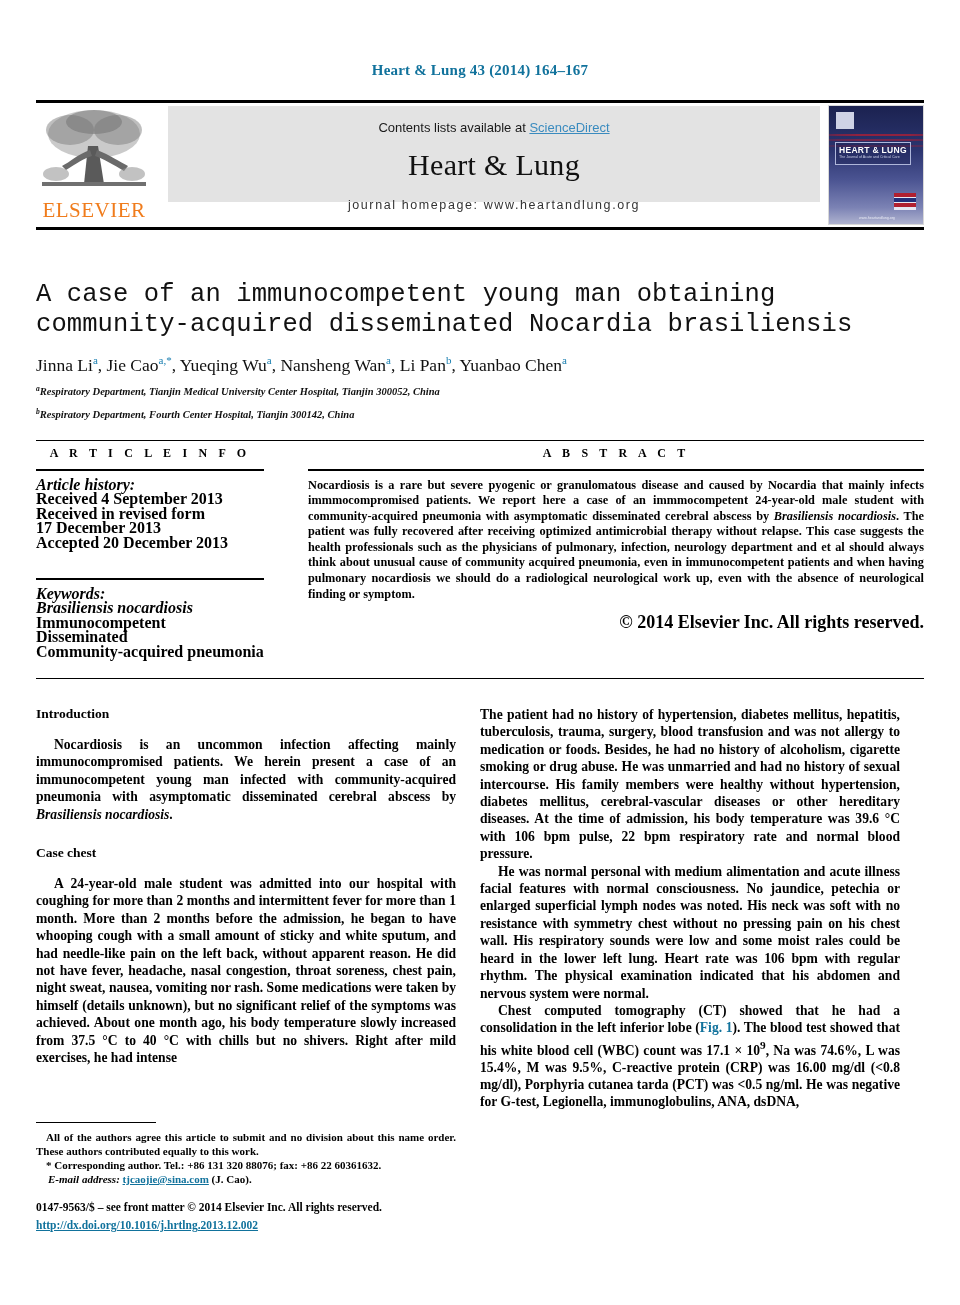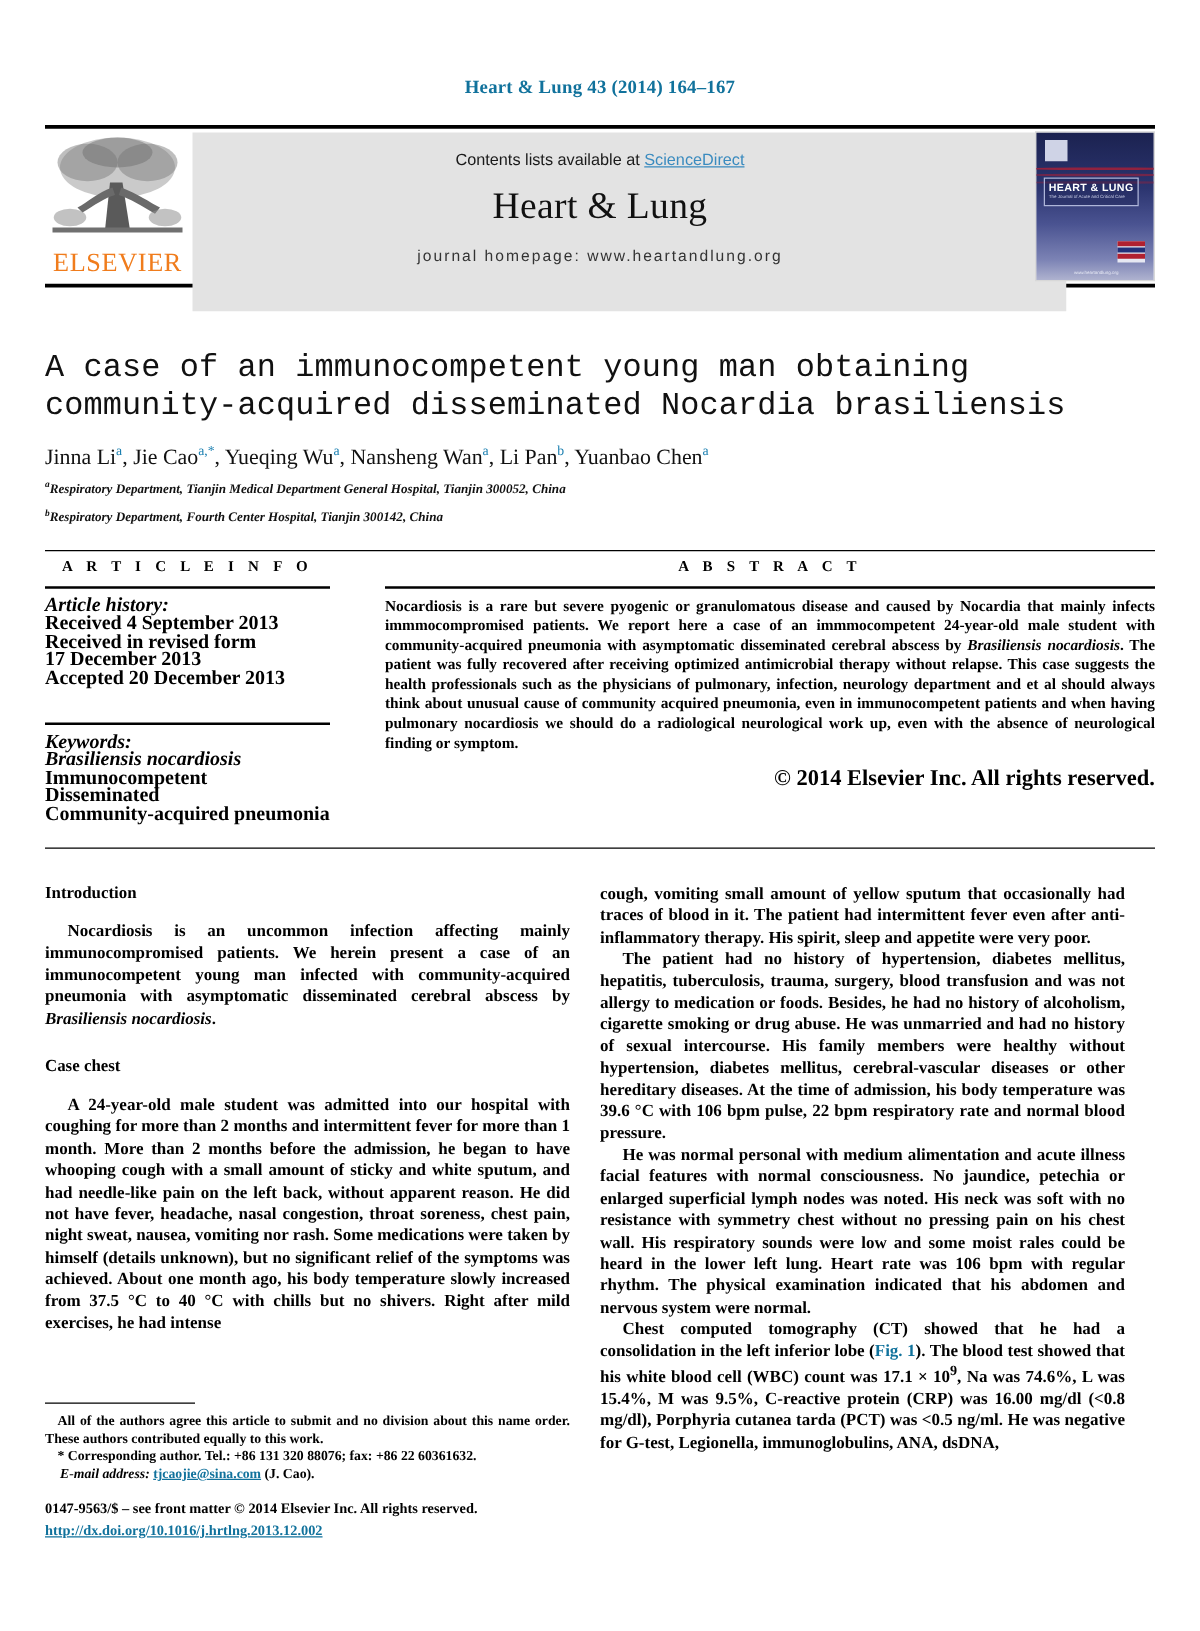--- a/index.html
+++ b/index.html
@@ -85,26 +85,25 @@
     width: 116px;
     text-align: center;
     font-family: "Liberation Serif", serif;
     font-size: 21px;
     letter-spacing: 0.5px;
     color: #f07c1c;
   }
 
   .grey-panel {
     position: absolute;
-    left: 118px;
+    left: 132px;
     top: 6px;
     width: 652px;
-    height: 143px;
+    height: 96px;
     background: #e3e3e3;
-    padding-left: 47px;
   }
   .contents-line {
     position: absolute;
     top: 14px;
     left: 0;
     width: 652px;
     text-align: center;
     font-family: "Liberation Sans", sans-serif;
     font-size: 13px;
     color: #1a1a1a;
@@ -467,21 +466,21 @@
           <div class="b"></div>
           <div class="r" style="margin-top:1px;"></div>
       </div>
       <div class="cover-url">www.heartandlung.org</div>
     </div>
   </div>
 
   <div class="title-block">
     <h1 class="paper-title">A case of an immunocompetent young man obtaining community-acquired disseminated Nocardia brasiliensis</h1>
     <div class="authors">Jinna Li<sup>a</sup>, Jie Cao<sup>a,*</sup>, Yueqing Wu<sup>a</sup>, Nansheng Wan<sup>a</sup>, Li Pan<sup>b</sup>, Yuanbao Chen<sup>a</sup></div>
-    <div class="affil"><sup>a</sup><span>Respiratory Department, Tianjin Medical Department General Hospital, Tianjin 300052, China</span></div>
+    <div class="affil"><sup>a</sup><span>Respiratory Department, Tianjin Medical University Center Hospital, Tianjin 300052, China</span></div>
     <div class="affil"><sup>b</sup><span>Respiratory Department, Fourth Center Hospital, Tianjin 300142, China</span></div>
   </div>
 
   <div class="info-abstract">
     <div class="ia-rule-top"></div>
 
     <div class="col-info">
       <div class="sec-caps">A R T I C L E   I N F O</div>
       <div class="thin-rule"></div>
       <div class="info-group">
@@ -514,21 +513,20 @@
 
   <div class="body-cols">
     <div class="bcol bcol-left">
       <div class="body-h">Introduction</div>
       <p class="body-p indent">Nocardiosis is an uncommon infection affecting mainly immunocompromised patients. We herein present a case of an immunocompetent young man infected with community-acquired pneumonia with asymptomatic disseminated cerebral abscess by <i>Brasiliensis nocardiosis</i>.</p>
       <div class="body-h spaced">Case chest</div>
       <p class="body-p indent">A 24-year-old male student was admitted into our hospital with coughing for more than 2 months and intermittent fever for more than 1 month. More than 2 months before the admission, he began to have whooping cough with a small amount of sticky and white sputum, and had needle-like pain on the left back, without apparent reason. He did not have fever, headache, nasal congestion, throat soreness, chest pain, night sweat, nausea, vomiting nor rash. Some medications were taken by himself (details unknown), but no significant relief of the symptoms was achieved. About one month ago, his body temperature slowly increased from 37.5 °C to 40 °C with chills but no shivers. Right after mild exercises, he had intense</p>
     </div>
 
     <div class="bcol bcol-right">
-      <p class="body-p">cough, vomiting small amount of yellow sputum that occasionally had traces of blood in it. The patient had intermittent fever even after anti-inflammatory therapy. His spirit, sleep and appetite were very poor.</p>
       <p class="body-p">The patient had no history of hypertension, diabetes mellitus, hepatitis, tuberculosis, trauma, surgery, blood transfusion and was not allergy to medication or foods. Besides, he had no history of alcoholism, cigarette smoking or drug abuse. He was unmarried and had no history of sexual intercourse. His family members were healthy without hypertension, diabetes mellitus, cerebral-vascular diseases or other hereditary diseases. At the time of admission, his body temperature was 39.6 °C with 106 bpm pulse, 22 bpm respiratory rate and normal blood pressure.</p>
       <p class="body-p">He was normal personal with medium alimentation and acute illness facial features with normal consciousness. No jaundice, petechia or enlarged superficial lymph nodes was noted. His neck was soft with no resistance with symmetry chest without no pressing pain on his chest wall. His respiratory sounds were low and some moist rales could be heard in the lower left lung. Heart rate was 106 bpm with regular rhythm. The physical examination indicated that his abdomen and nervous system were normal.</p>
       <p class="body-p">Chest computed tomography (CT) showed that he had a consolidation in the left inferior lobe (<span class="figlink">Fig. 1</span>). The blood test showed that his white blood cell (WBC) count was 17.1 × 10<sup>9</sup>, Na was 74.6%, L was 15.4%, M was 9.5%, C-reactive protein (CRP) was 16.00 mg/dl (&lt;0.8 mg/dl), Porphyria cutanea tarda (PCT) was &lt;0.5 ng/ml. He was negative for G-test, Legionella, immunoglobulins, ANA, dsDNA,</p>
     </div>
   </div>
 
   <div class="footnotes">
     <div class="fn-rule"></div>
     <div class="fn-text">
       <span class="ind">All of the authors agree this article to submit and no division about this name order. These authors contributed equally to this work.</span>

